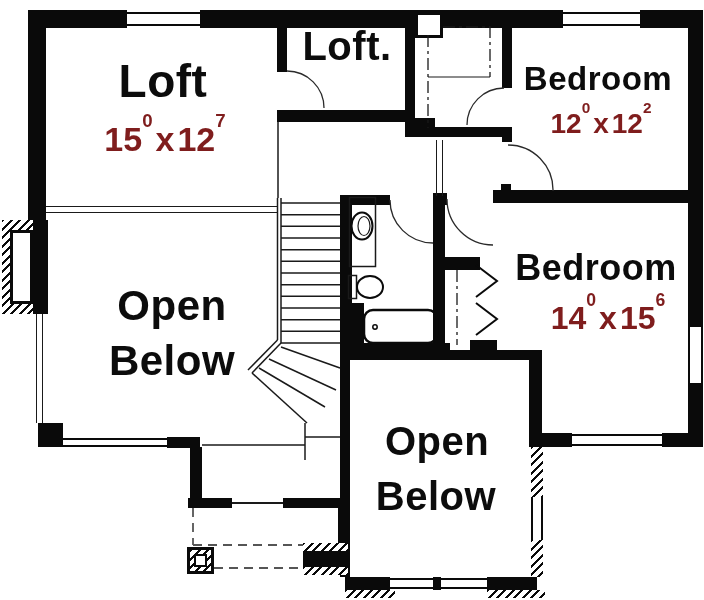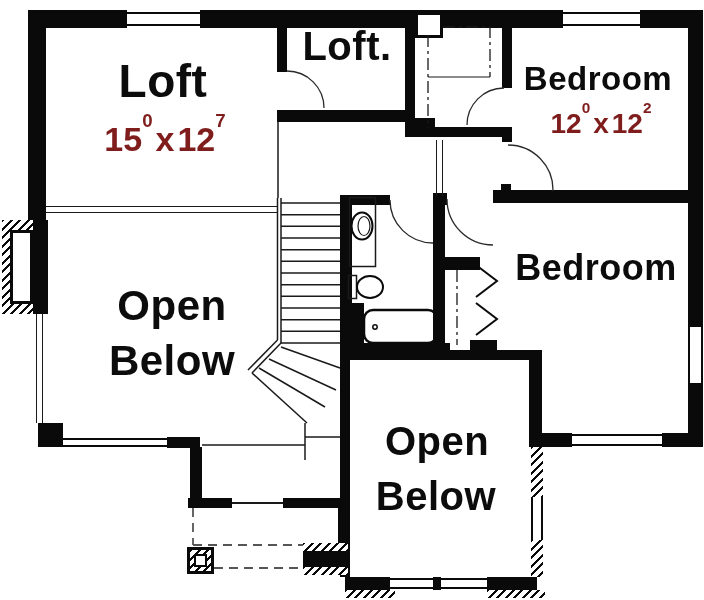--- a/index.html
+++ b/index.html
@@ -175,20 +175,23 @@
   </div>
 
   <div class="lbl" style="left:347px;top:46px;font-size:40px">Loft.</div>
 
   <div class="lbl" style="left:598px;top:78px;font-size:33px">Bedroom</div>
   <div class="dim" style="left:601px;top:124px;font-size:28px">
     <span>12</span><sup>0</sup><span class="xs">x</span><span>12</span><sup>2</sup>
   </div>
 
   <div class="lbl" style="left:596px;top:268px;font-size:36px">Bedroom</div>
+  <div class="dim" style="left:608px;top:318px;font-size:32px">
+    <span>14</span><sup>0</sup><span class="xs">x</span><span>15</span><sup>6</sup>
+  </div>
 
   <div class="lbl" style="left:172px;top:306px;font-size:42px">Open</div>
   <div class="lbl" style="left:172px;top:361px;font-size:42px">Below</div>
 
   <div class="lbl" style="left:437px;top:441px;font-size:40px">Open</div>
   <div class="lbl" style="left:436px;top:496px;font-size:40px">Below</div>
 
 </div>
 
 </body></html>

